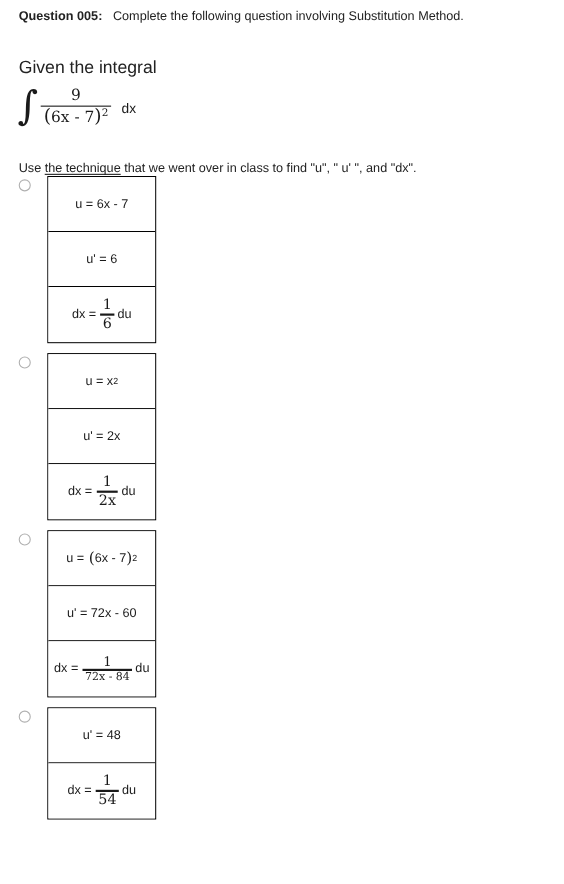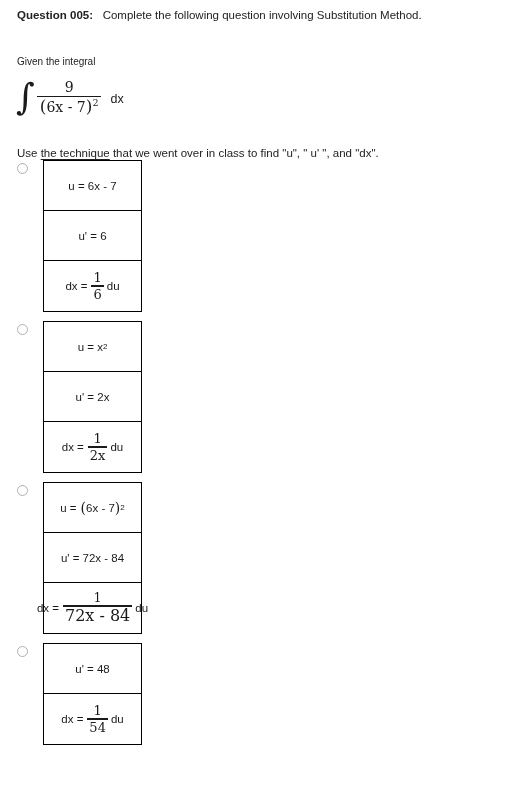--- a/index.html
+++ b/index.html
@@ -30,21 +30,21 @@
     font-weight: bold;
   }
   .prompt-line .q-text {
     font-weight: normal;
   }
 
   .given-line {
     position: absolute;
     left: 17px;
     top: 55px;
-    font-size: 10px;
+    font-size: 16px;
     line-height: 14px;
     color: #222222;
     white-space: nowrap;
   }
 
   
   .integral-block {
     position: absolute;
     left: 16px;
     top: 80px;
@@ -190,21 +190,21 @@
     width: 100%;
     height: 1.4px;
     background: #1a1a1a;
   }
   .mini-frac .d {
     font-size: 13px;
     padding: 1px 2px 0 2px;
     white-space: nowrap;
   }
   .mini-frac.wide .n { font-size: 12px; }
-  .mini-frac.wide .d { font-size: 16px; }
+  .mini-frac.wide .d { font-size: 10px; }
 
   .sup-sm {
     font-size: 8px;
     vertical-align: super;
     line-height: 0;
   }
   .paren-md {
     font-size: 14px;
     font-family: "DejaVu Serif", serif;
     line-height: 1;
@@ -290,21 +290,21 @@
       <div class="cell">
         <span class="m">
             <span class="lead">u =</span>
             <span class="paren-md">(</span>
             <span>6x - 7</span>
             <span class="paren-md">)</span>
             <span class="sup-sm">2</span>
           </span>
       </div>
       <div class="cell">
-        <span class="m">u' = 72x - 84</span>
+        <span class="m">u' = 72x - 60</span>
       </div>
       <div class="cell">
         <span class="m">
           <span class="lead">dx =</span>
           <span class="mini-frac wide">
             <span class="n">1</span>
             <span class="b"></span>
             <span class="d">72x - 84</span>
           </span>
           <span class="trail">du</span>

